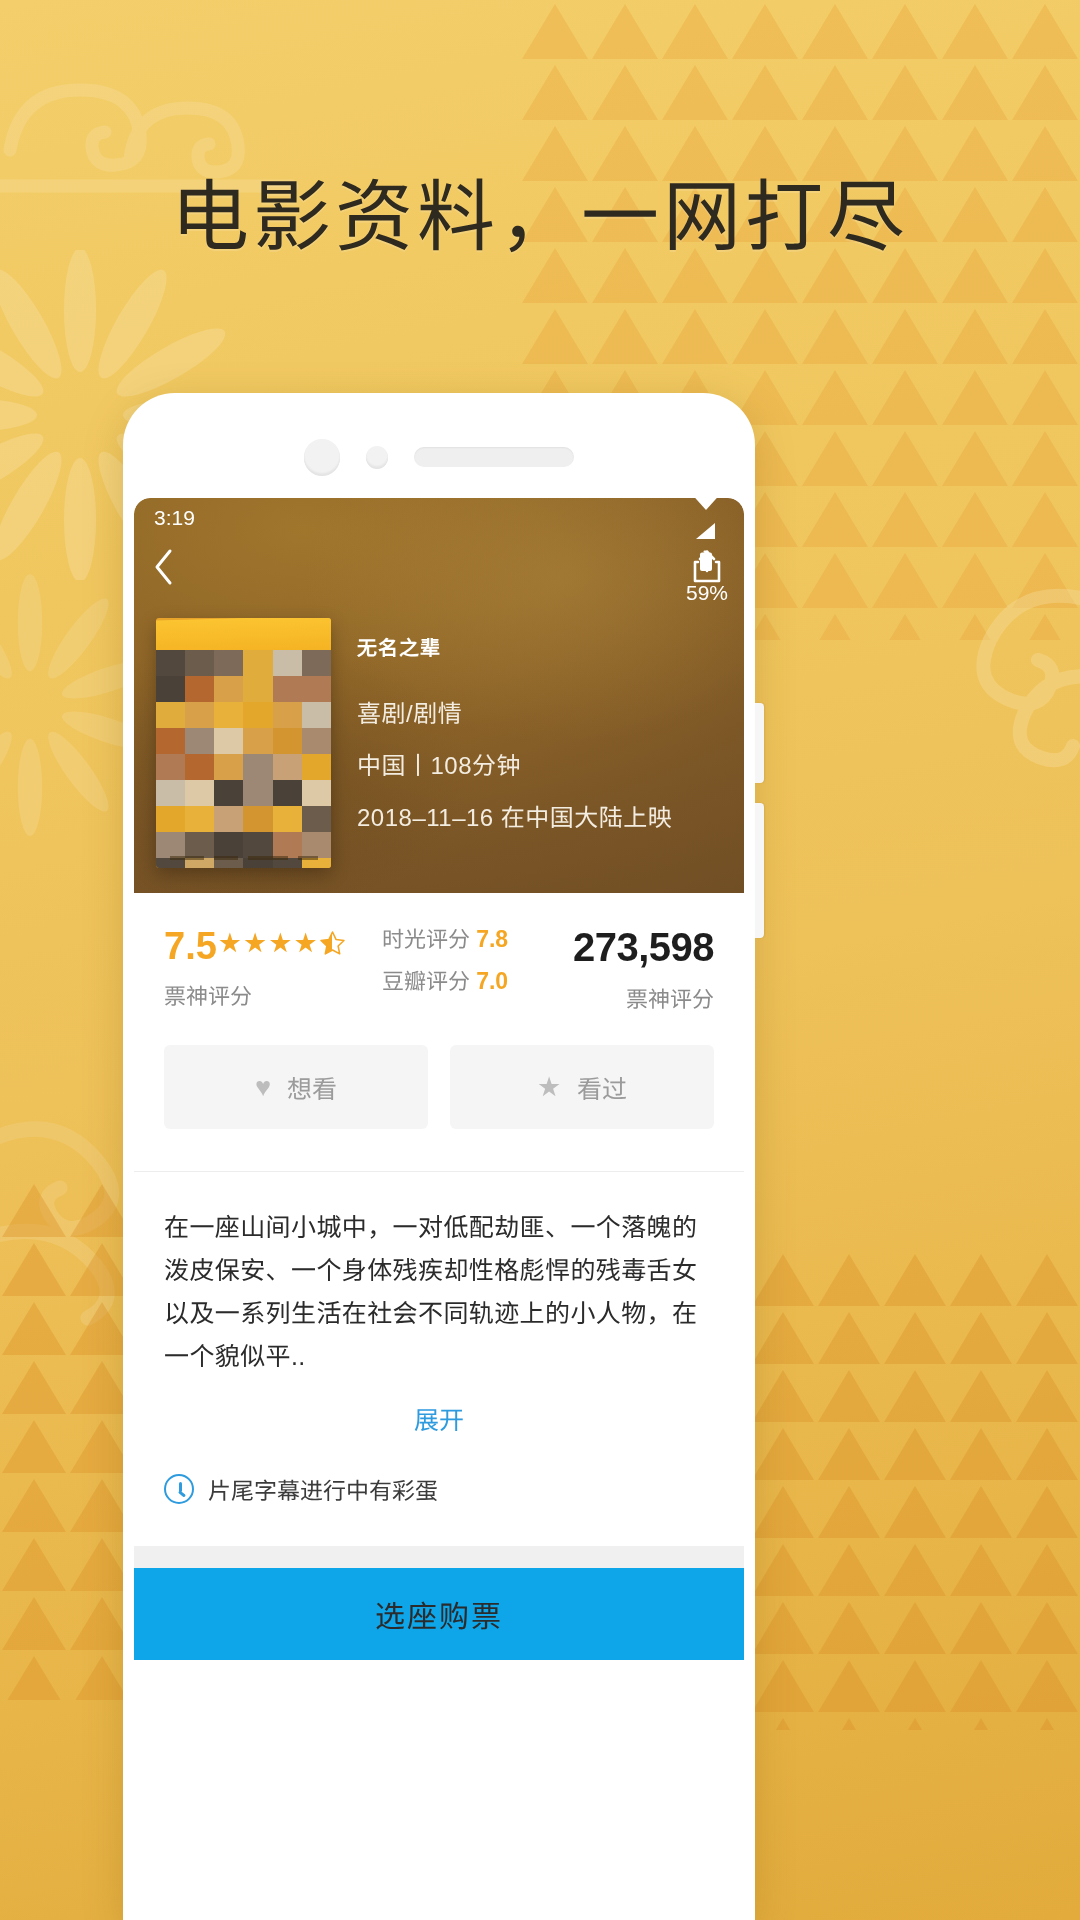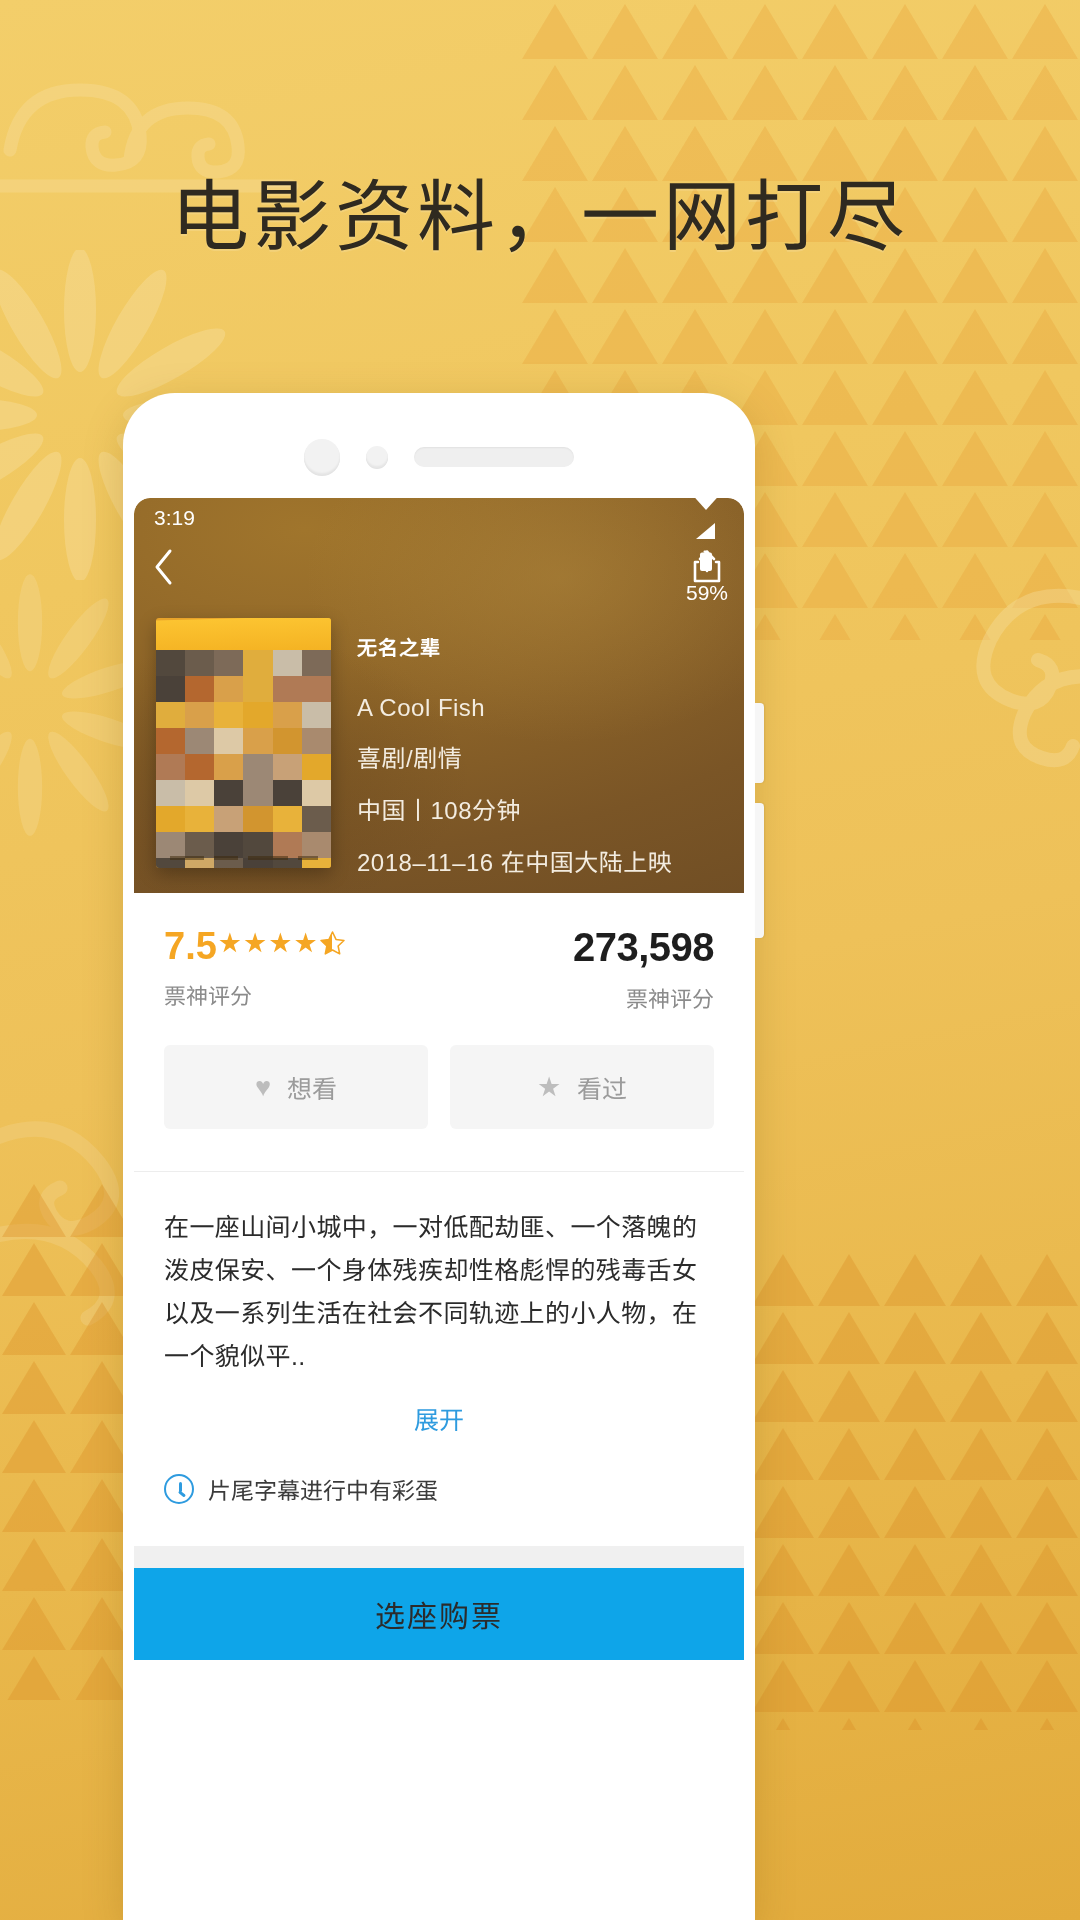--- a/index.html
+++ b/index.html
@@ -440,21 +440,20 @@
           <div class="poster-sub">
             <span style="width:34px"></span>
               <span style="width:24px"></span>
               <span style="width:40px"></span>
               <span style="width:20px"></span>
           </div>
         </div>
 
         <div class="meta">
           <div class="m-title">无名之辈</div>
-          <div class="m-line">A Cool Fish</div>
           <div class="m-line">喜剧/剧情</div>
           <div class="m-line">中国丨108分钟</div>
           <div class="m-line">2018–11–16 在中国大陆上映</div>
         </div>
       </div>
     </div>
 
     <div class="ratings">
 
       <div class="r-col r-a">
@@ -474,20 +473,30 @@
                     </linearGradient>
                 </defs>
                 <path d="M12 1.8 L15.1 8.4 L22.2 9.3 L17 14.2 L18.4 21.2 L12 17.8 L5.6 21.2 L7 14.2 L1.8 9.3 L8.9 8.4 Z" fill="url(#hg)" stroke="#f5a623" stroke-width="1.4" stroke-linejoin="round"></path>
               </svg>
             </span>
           </span>
         </div>
         <div class="r-sub">票神评分</div>
       </div>
 
+      <div class="r-col r-b">
+        <div class="r-line">
+          <span>时光评分</span>
+          <span class="v">7.8</span>
+        </div>
+        <div class="r-line second">
+          <span>豆瓣评分</span>
+          <span class="v">7.0</span>
+        </div>
+      </div>
 
       <div class="r-col r-c">
         <div class="want-num">273,598</div>
         <div class="want-lbl">票神评分</div>
       </div>
     </div>
 
     <div class="actions">
       <div class="act">
         <span class="gi">♥</span>

